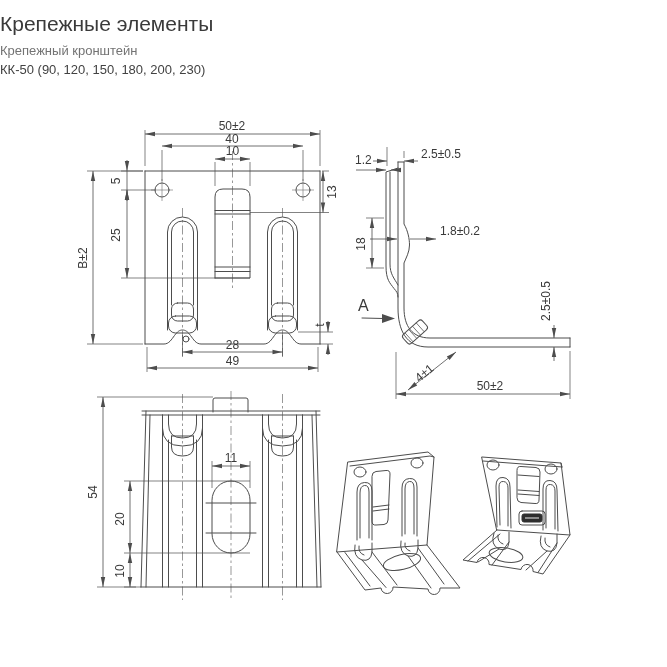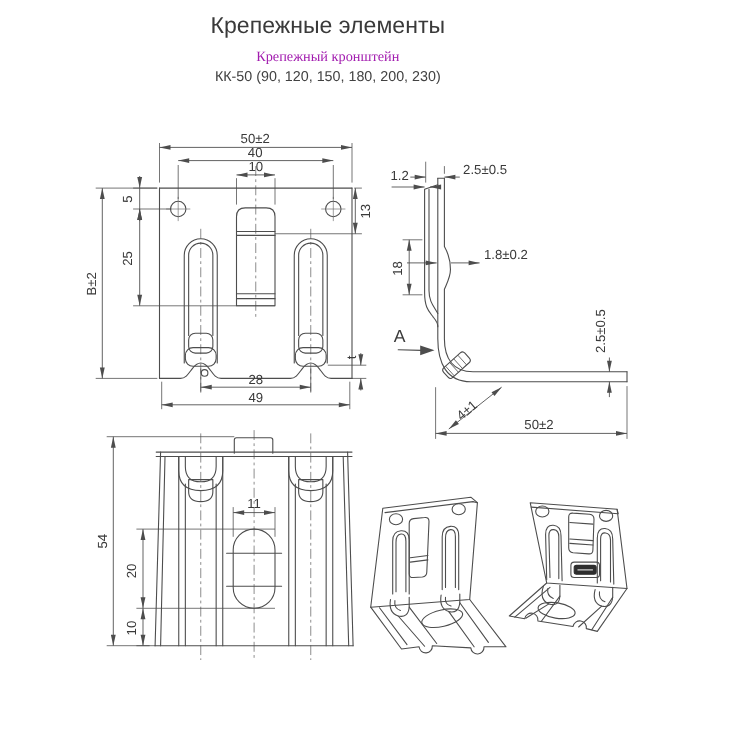--- a/index.html
+++ b/index.html
@@ -1,20 +1,20 @@
 <!DOCTYPE html>
 <html><head>
 <meta charset="utf-8">
 <style>
   html,body{margin:0;padding:0;background:#fff;}
   #page{position:relative;width:667px;height:667px;background:#fff;overflow:hidden;
         font-family:"Liberation Sans",sans-serif;}
-  #header{position:absolute;top:12px;left:0;width:596px;text-align:center;color:#3a3a3a;}
+  #header{position:absolute;top:12px;left:0;width:596px;text-align:left;color:#3a3a3a;}
   #title{font-size:21px;line-height:24px;}
-  #subtitle{font-size:13px;line-height:17px;margin-top:6px;color:#a21caf;font-family:Liberation Serif, serif;}
+  #subtitle{font-size:13px;line-height:17px;margin-top:6px;color:#737373;}
   #models{font-size:13px;line-height:17px;margin-top:2px;color:#424242;}
   svg{position:absolute;top:0;left:0;}
   svg text{font-family:"Liberation Sans",sans-serif;font-size:12px;fill:#3a3a3a;stroke:none;}
   .geo{fill:none;stroke:#4d4d4d;stroke-width:1;stroke-linejoin:round;stroke-linecap:round;}
   .dim{fill:none;stroke:#4d4d4d;stroke-width:0.8;}
   .ext{fill:none;stroke:#4d4d4d;stroke-width:0.7;}
   .cl{fill:none;stroke:#6b6b6b;stroke-width:0.7;stroke-dasharray:9 3 2.5 3;}
   .cm{fill:none;stroke:#6b6b6b;stroke-width:0.6;}
   .hatch{fill:none;stroke:#4d4d4d;stroke-width:0.7;}
   .arr{fill:#4d4d4d;stroke:none;}

